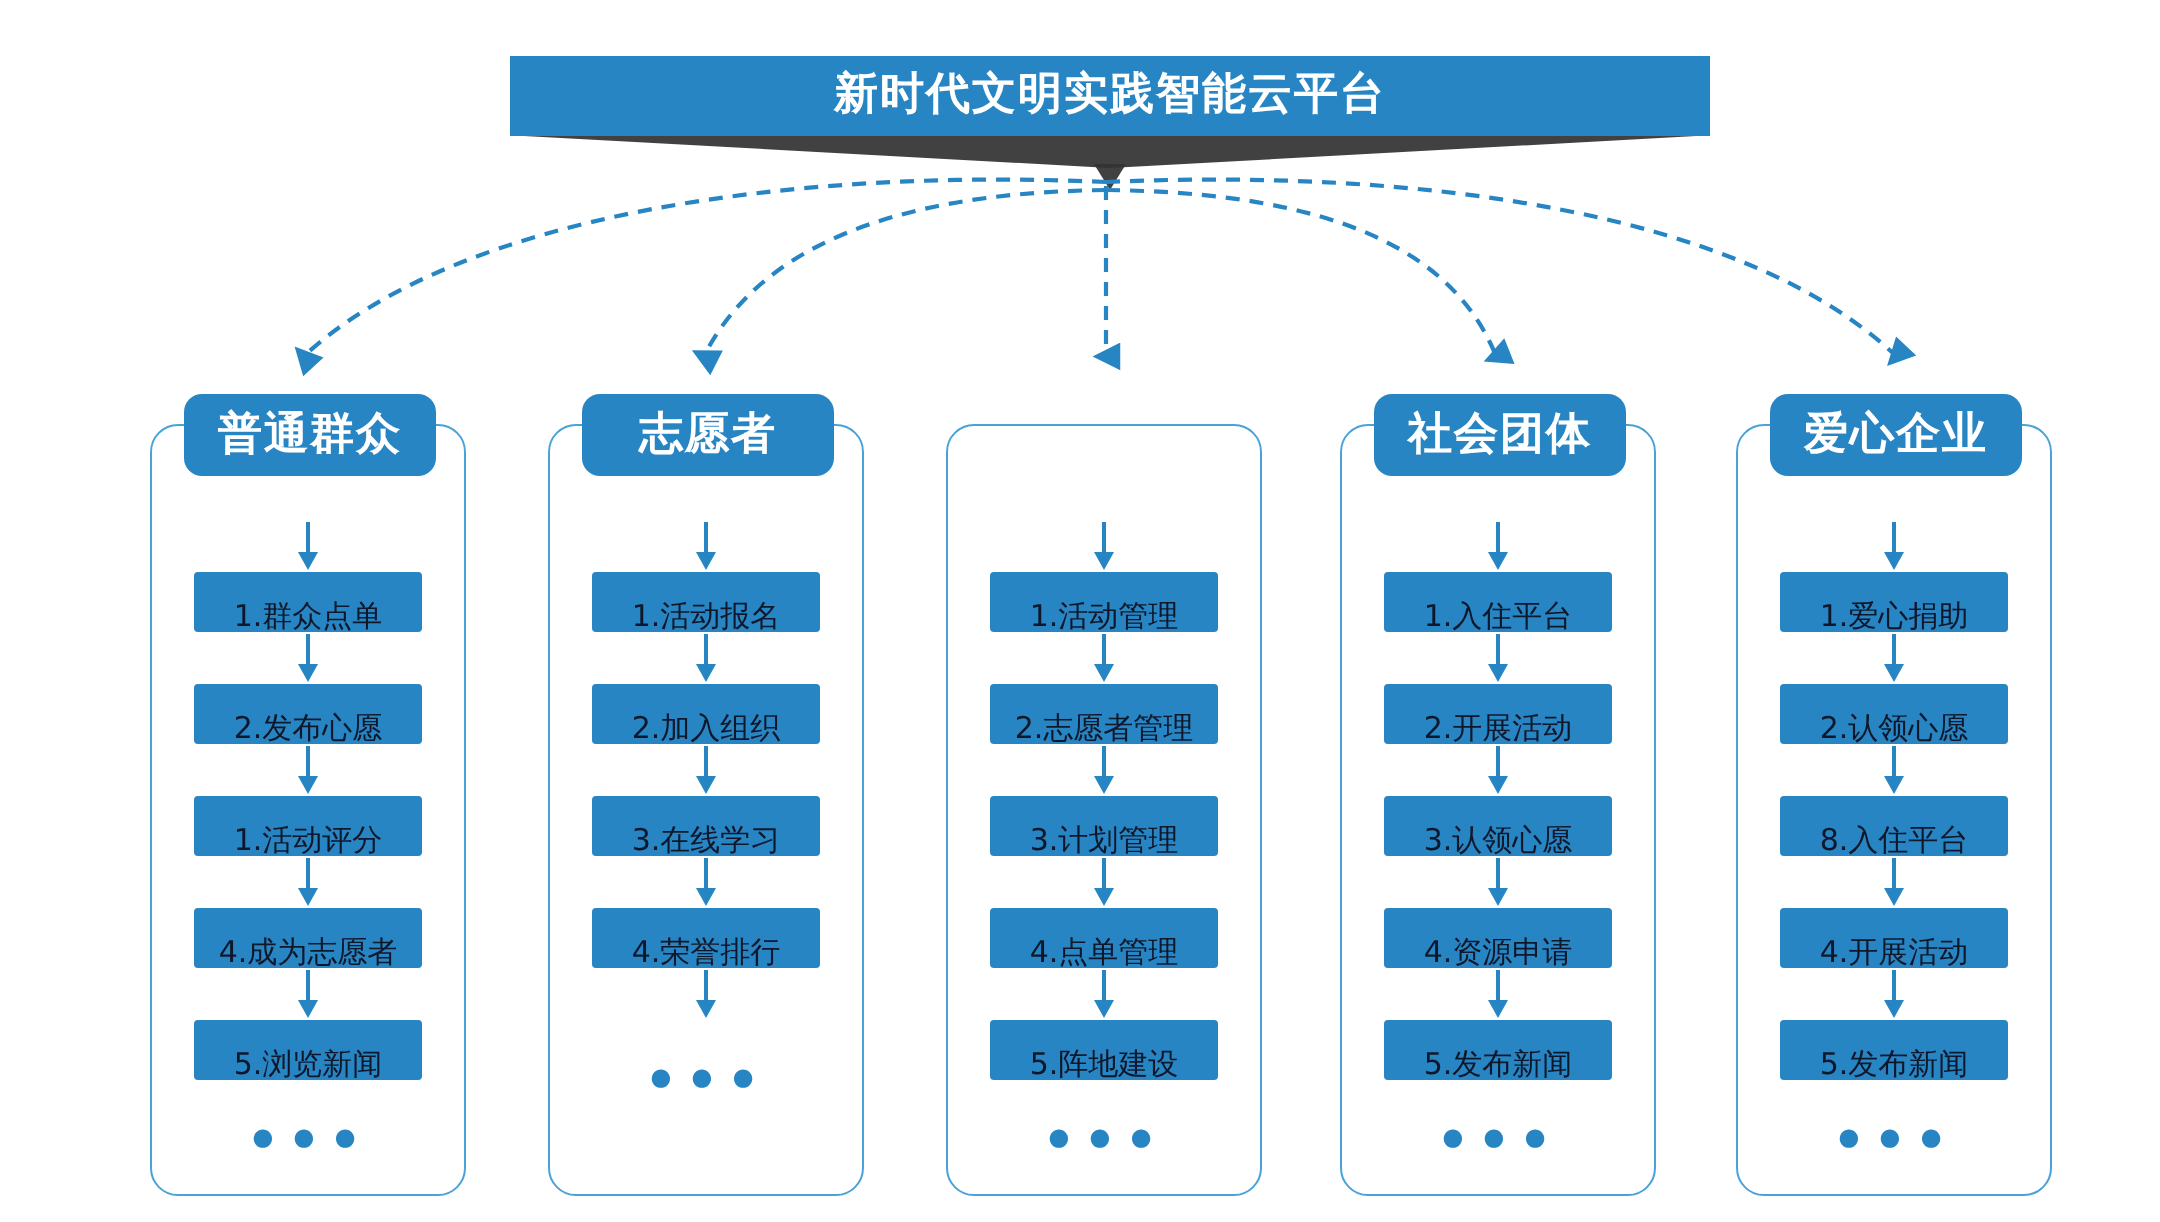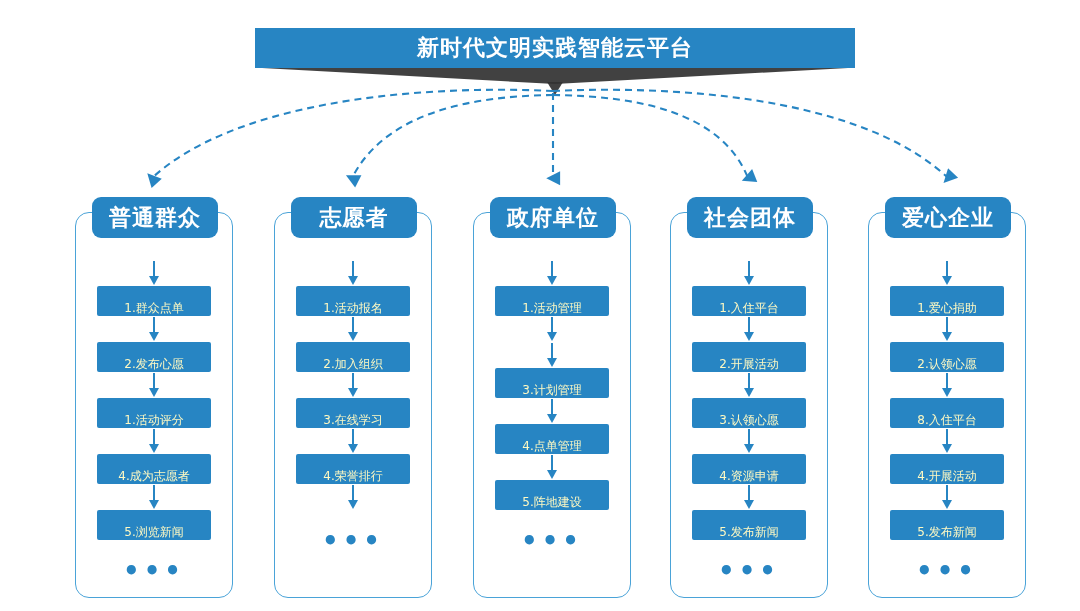--- a/index.html
+++ b/index.html
@@ -155,22 +155,22 @@
     width: 114px;
     height: 30px;
     margin: 0 auto;
     background: #2785c3;
     border-radius: 2px;
     display: flex;
     align-items: center;
     justify-content: center;
   }
   .step-text {
-    color: #fef9c3;
-    font-size: 12px;
+    color: #0f172a;
+    font-size: 15px;
     line-height: 1;
     white-space: nowrap;
     margin-top: 14px;
   }
   .ellipsis {
     width: 158px;
     text-align: center;
     color: #2785c3;
     font-size: 26px;
     font-weight: bold;
@@ -260,29 +260,29 @@
         <div class="step-box">
           <span class="step-text">4.荣誉排行</span>
         </div>
         <div class="step-arrow"></div>
         <div class="ellipsis">•••</div>
       </div>
   </div>
 
   <div class="column" style="left: 473px;">
     <div class="column-frame"></div>
-    <div class="column-head">
-      <span class="column-head-text">政府单位</span>
-    </div>
     <div class="steps">
         <div class="step-arrow"></div>
         <div class="step-box">
           <span class="step-text">1.活动管理</span>
         </div>
         <div class="step-arrow"></div>
+        <div class="step-box">
+          <span class="step-text">2.志愿者管理</span>
+        </div>
         <div class="step-arrow"></div>
         <div class="step-box">
           <span class="step-text">3.计划管理</span>
         </div>
         <div class="step-arrow"></div>
         <div class="step-box">
           <span class="step-text">4.点单管理</span>
         </div>
         <div class="step-arrow"></div>
         <div class="step-box">

